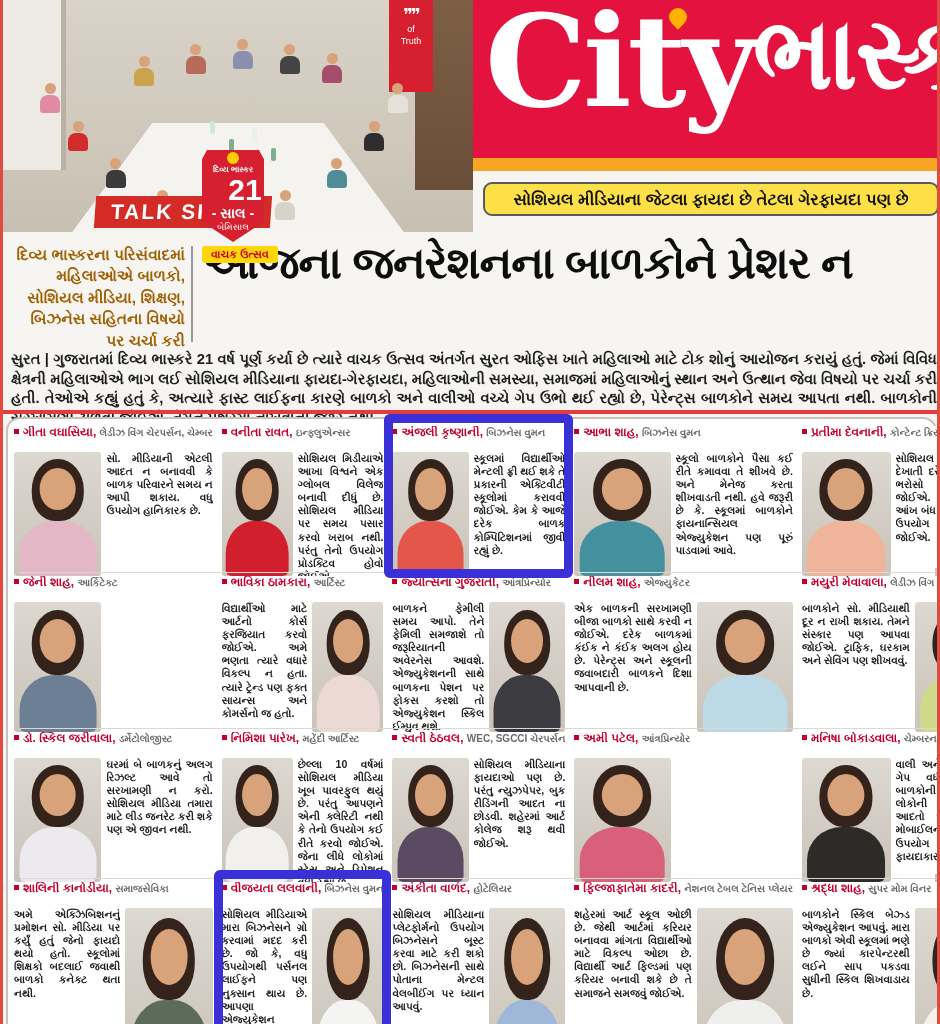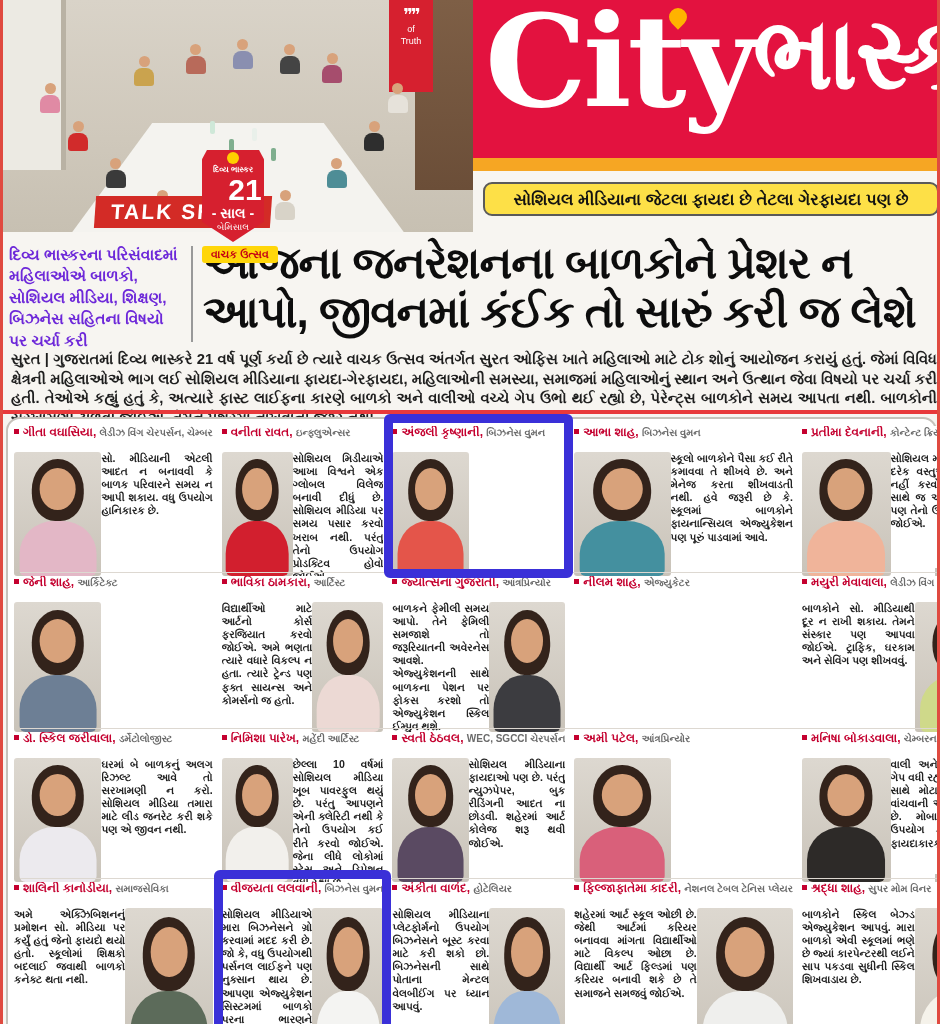--- a/index.html
+++ b/index.html
@@ -39,42 +39,42 @@
   .masthead .brand{position:absolute;left:12px;top:-14px;white-space:nowrap;color:#fff;}
   .brand .latin{font-family:"DejaVu Serif", serif;font-weight:bold;font-size:128px;letter-spacing:-4px;}
   .brand .guj{font-family:"Liberation Sans", sans-serif;font-weight:900;font-size:100px;letter-spacing:-2px;vertical-align:18px;}
   .pin{position:absolute;left:196px;top:8px;width:18px;height:18px;background:#ffb300;border-radius:50% 50% 50% 0;
        transform:rotate(-45deg);z-index:5;}
   .orangebar{position:absolute;left:470px;top:158px;width:470px;height:13px;background:#f6a623;}
   .tagline{position:absolute;left:480px;top:182px;width:452px;height:30px;border:2px solid #5a5a5a;border-radius:9px;
            display:flex;align-items:center;justify-content:center;font-weight:bold;font-size:16.5px;color:#111;background:#fde047;}
 
   
-  .intro{position:absolute;left:6px;top:244px;width:176px;color:#6d28d9;font-weight:bold;font-size:15.5px;
-         line-height:1.38;text-align:left;}
+  .intro{position:absolute;left:6px;top:244px;width:176px;color:#a16207;font-weight:bold;font-size:15.5px;
+         line-height:1.38;text-align:right;}
   .vline{position:absolute;left:188px;top:246px;width:2px;height:96px;background:#999;}
   .headline{position:absolute;left:200px;top:238px;width:736px;color:#0d0d0d;font-weight:900;
             font-size:44px;line-height:1.12;letter-spacing:-1px;}
   .lead{position:absolute;left:8px;top:350px;width:926px;color:#1e1e1e;font-weight:600;font-size:14.8px;
         line-height:1.32;text-align:justify;}
   .redrule{position:absolute;left:0;top:410px;width:940px;height:4px;background:#e8393b;}
 
   
   .gridwrap{position:absolute;left:3px;top:417px;width:931px;height:640px;background:#fff;
             border:2px solid #c6c2bb;border-radius:14px;box-sizing:border-box;padding:7px 6px;}
   .grid{position:relative;display:grid;grid-template-columns:repeat(5,1fr);grid-template-rows:142px 148px 142px 1fr;
         column-gap:9px;row-gap:8px;height:100%;}
   .rowsep{position:absolute;left:6px;width:917px;height:1px;background:#ddd8d1;z-index:1;}
   .cell{position:relative;background:#fff;overflow:visible;}
   .nm{font-size:12px;line-height:1.15;margin-bottom:3px;white-space:nowrap;overflow:hidden;}
   .bullet{display:inline-block;width:5px;height:5px;background:#c4002f;margin-right:4px;vertical-align:2px;}
   .pname{color:#c4002f;font-weight:bold;}
   .pname::after{content:", ";color:#c4002f;font-weight:bold;}
   .ptitle{color:#6b6b6b;font-size:10px;font-weight:600;}
-  .cbody{display:flex;height:calc(100% - 18px);overflow:hidden;margin-top:12px;}
+  .cbody{display:flex;gap:5px;height:calc(100% - 18px);overflow:hidden;margin-top:12px;}
   .qt{flex:1;font-size:10.6px;font-weight:600;color:#222;line-height:1.24;text-align:justify;overflow:hidden;}
   .ph{position:relative;flex:0 0 44%;border-radius:3px;overflow:hidden;
       background:linear-gradient(180deg,#ddd8d0,#c9c3b9);}
   .ph-hair{position:absolute;top:6%;left:50%;transform:translateX(-50%);width:60%;height:50%;
            border-radius:50% 50% 45% 45%;background:#33231b;}
   .ph-head{position:absolute;top:13%;left:50%;transform:translateX(-50%);width:42%;height:34%;
            border-radius:50%;background:#d8a27b;}
   .ph-body{position:absolute;bottom:0;left:50%;transform:translateX(-50%);width:88%;height:44%;
            border-radius:45% 45% 6px 6px / 60% 60% 6px 6px;}
   .cell.hl::after{content:'';position:absolute;inset:-12px -8px -10px -8px;border:9px solid #3a30d8;
@@ -169,21 +169,20 @@
     </div>
     <div class="pin"></div>
   </div>
   <div class="orangebar"></div>
   <div class="tagline">સોશિયલ મીડિયાના જેટલા ફાયદા છે તેટલા ગેરફાયદા પણ છે</div>
 
   <div class="intro">દિવ્ય ભાસ્કરના પરિસંવાદમાં મહિલાઓએ બાળકો, સોશિયલ મીડિયા, શિક્ષણ, બિઝનેસ સહિતના વિષયો પર ચર્ચા કરી</div>
   <div class="vline"></div>
   <div class="headline">
     <div>આજના જનરેશનના બાળકોને પ્રેશર ન</div>
-    <div>આપો, જીવનમાં કંઈક તો સારું કરી જ લેશે</div>
   </div>
   <div class="lead">સુરત | ગુજરાતમાં દિવ્ય ભાસ્કરે 21 વર્ષ પૂર્ણ કર્યા છે ત્યારે વાચક ઉત્સવ અંતર્ગત સુરત ઓફિસ ખાતે મહિલાઓ માટે ટોક શોનું આયોજન કરાયું હતું. જેમાં વિવિધ ક્ષેત્રની મહિલાઓએ ભાગ લઈ સોશિયલ મીડિયાના ફાયદા-ગેરફાયદા, મહિલાઓની સમસ્યા, સમાજમાં મહિલાઓનું સ્થાન અને ઉત્થાન જેવા વિષયો પર ચર્ચા કરી હતી. તેઓએ કહ્યું હતું કે, અત્યારે ફાસ્ટ લાઈફના કારણે બાળકો અને વાલીઓ વચ્ચે ગેપ ઉભો થઈ રહ્યો છે, પેરેન્ટ્સ બાળકોને સમય આપતા નથી. બાળકોની સરખામણી ટાળવી જોઈએ, તેમને પ્રેશરમાં નાંખવાની જરૂર નથી.</div>
   <div class="redrule"></div>
 
   <div class="gridwrap">
     <div class="grid" id="grid">
       <div class="rowsep" style="top:146px"></div>
       <div class="rowsep" style="top:302px"></div>
       <div class="rowsep" style="top:452px"></div>
     <div class="cell">
@@ -209,20 +208,21 @@
           </div>
         </div>
         <div class="cell hl">
           <div class="nm"><span class="bullet"></span><span class="pname">અંજલી કૃષ્ણાની</span><span class="ptitle">બિઝનેસ વુમન</span></div>
           <div class="cbody">
             <div class="ph">
               <div class="ph-hair"></div>
               <div class="ph-head"></div>
               <div class="ph-body" style="background:#e4554a"></div>
             </div>
+            <div class="qt">સ્કૂલમાં વિદ્યાર્થીઓ મેન્ટલી ફ્રી થઈ શકે તે પ્રકારની એક્ટિવીટી સ્કૂલોમાં કરાવવી જોઈએ. કેમ કે આજે દરેક બાળક કોમ્પિટિશનમાં જીવી રહ્યું છે.</div>
           </div>
         </div>
         <div class="cell">
           <div class="nm"><span class="bullet"></span><span class="pname">આભા શાહ</span><span class="ptitle">બિઝનેસ વુમન</span></div>
           <div class="cbody">
             <div class="ph">
               <div class="ph-hair"></div>
               <div class="ph-head"></div>
               <div class="ph-body" style="background:#44909f"></div>
             </div>
@@ -267,20 +267,28 @@
             <div class="qt">બાળકને ફેમીલી સમય આપો. તેને ફેમિલી સમજાશે તો જરૂરિયાતની અવેરનેસ આવશે. એજ્યુકેશનની સાથે બાળકના પેશન પર ફોકસ કરશો તો એજ્યુકેશન સ્કિલ ઈમ્પ્રુવ થશે.</div>
             <div class="ph">
               <div class="ph-hair"></div>
               <div class="ph-head"></div>
               <div class="ph-body" style="background:#3c3c40"></div>
             </div>
           </div>
         </div>
         <div class="cell">
           <div class="nm"><span class="bullet"></span><span class="pname">નીલમ શાહ</span><span class="ptitle">એજ્યુકેટર</span></div>
+          <div class="cbody">
+            <div class="qt">એક બાળકની સરખામણી બીજા બાળકો સાથે કરવી ન જોઈએ. દરેક બાળકમાં કંઈક ને કંઈક અલગ હોય છે. પેરેન્ટ્સ અને સ્કૂલની જવાબદારી બાળકને દિશા આપવાની છે.</div>
+            <div class="ph">
+              <div class="ph-hair"></div>
+              <div class="ph-head"></div>
+              <div class="ph-body" style="background:#bcd9e6"></div>
+            </div>
+          </div>
         </div>
         <div class="cell">
           <div class="nm"><span class="bullet"></span><span class="pname">મયુરી મેવાવાલા</span><span class="ptitle">લેડીઝ વિંગ ચેરપર્સન, ચેમ્બર</span></div>
           <div class="cbody">
             <div class="qt">બાળકોને સો. મીડિયાથી દૂર ન રાખી શકાય. તેમને સંસ્કાર પણ આપવા જોઈએ. ટ્રાફિક, ઘરકામ અને સેવિંગ પણ શીખવવું.</div>
             <div class="ph">
               <div class="ph-hair"></div>
               <div class="ph-body" style="background:#cfd98a"></div>
             </div>
           </div>

